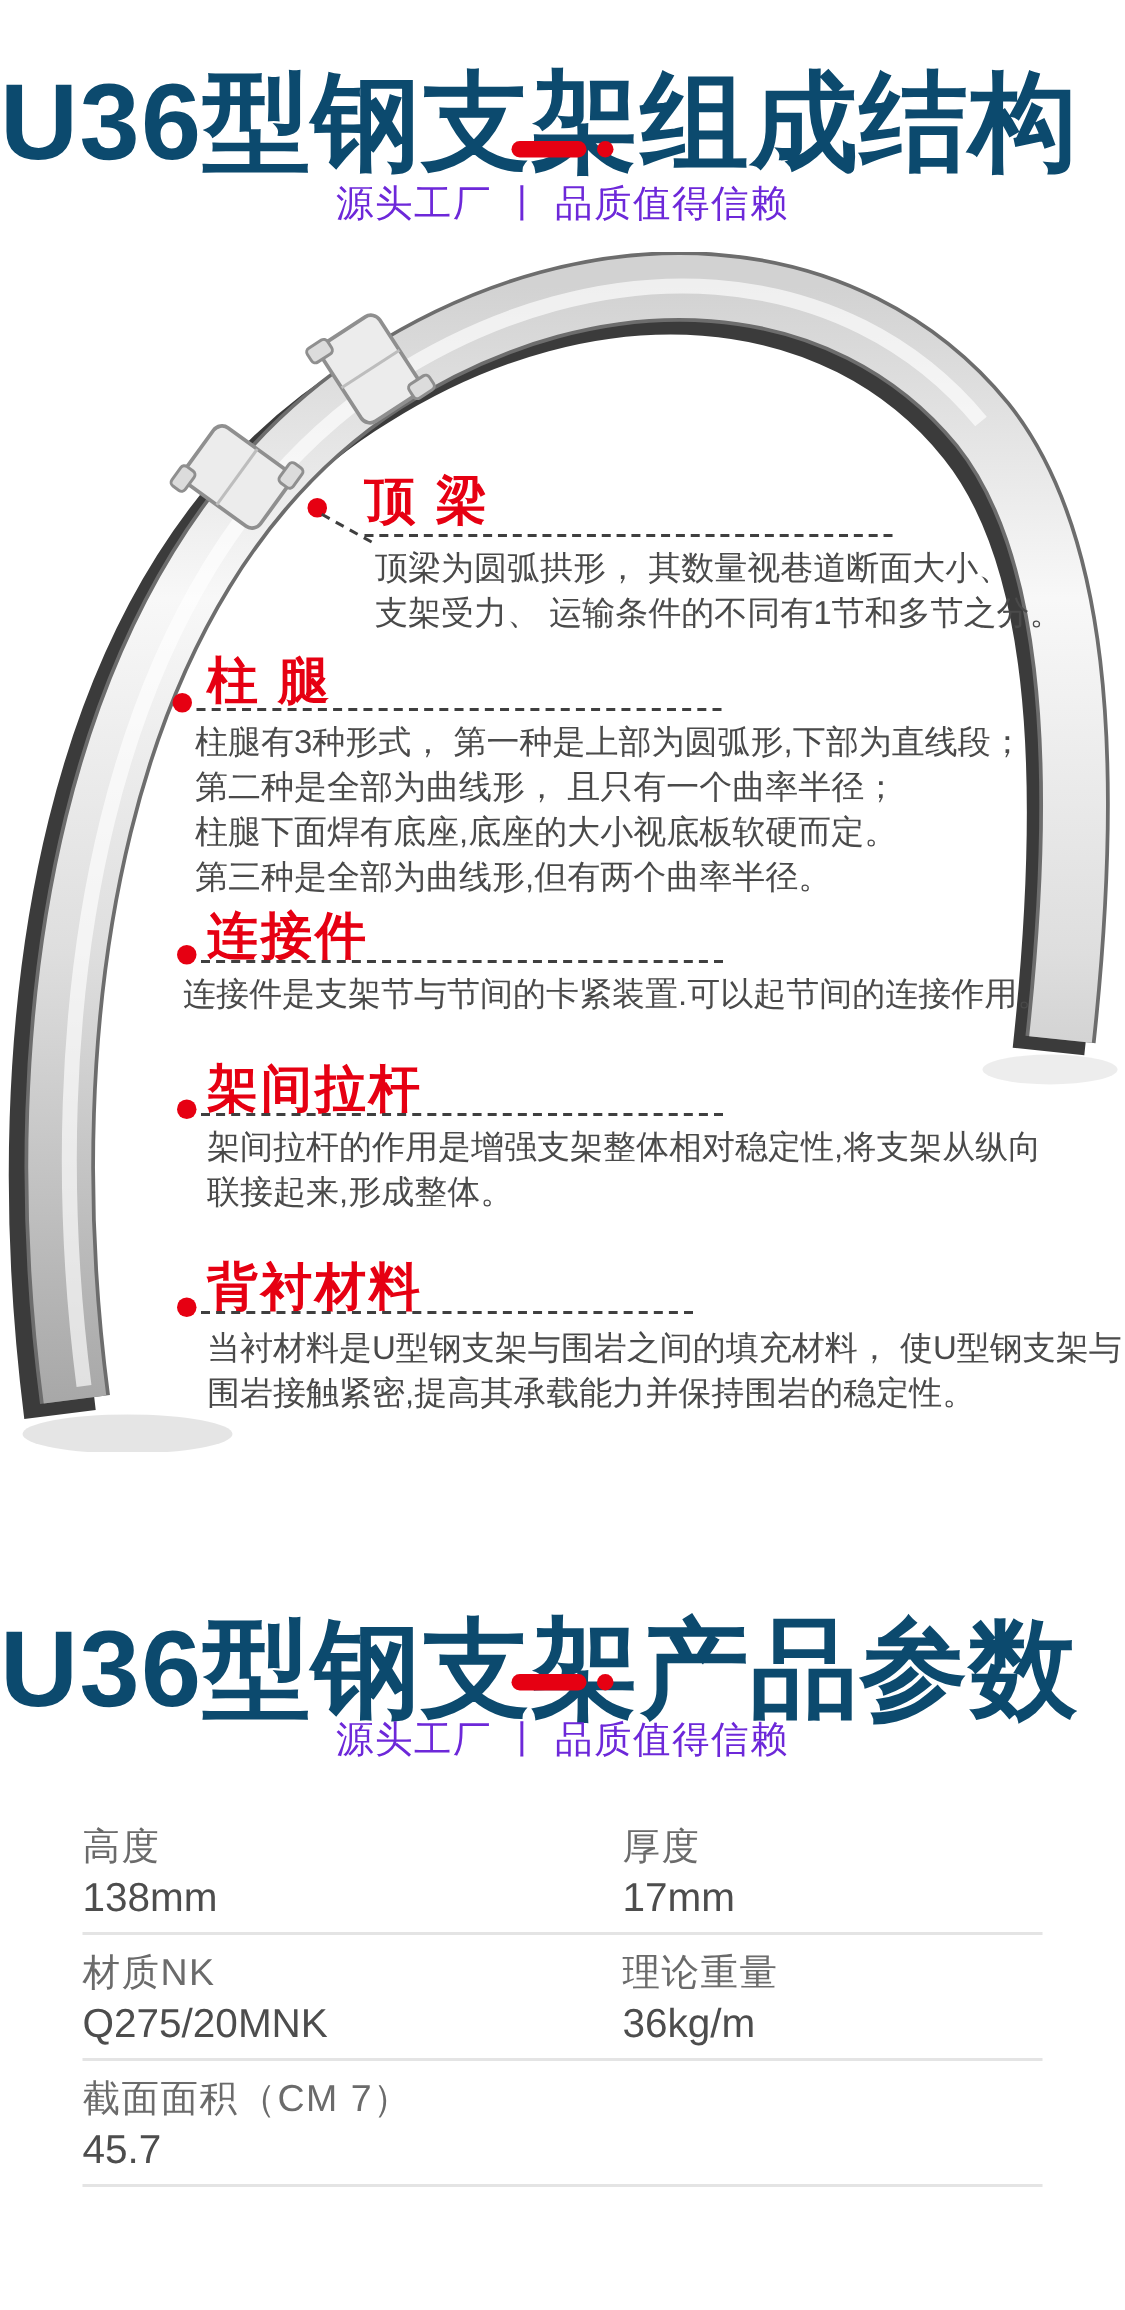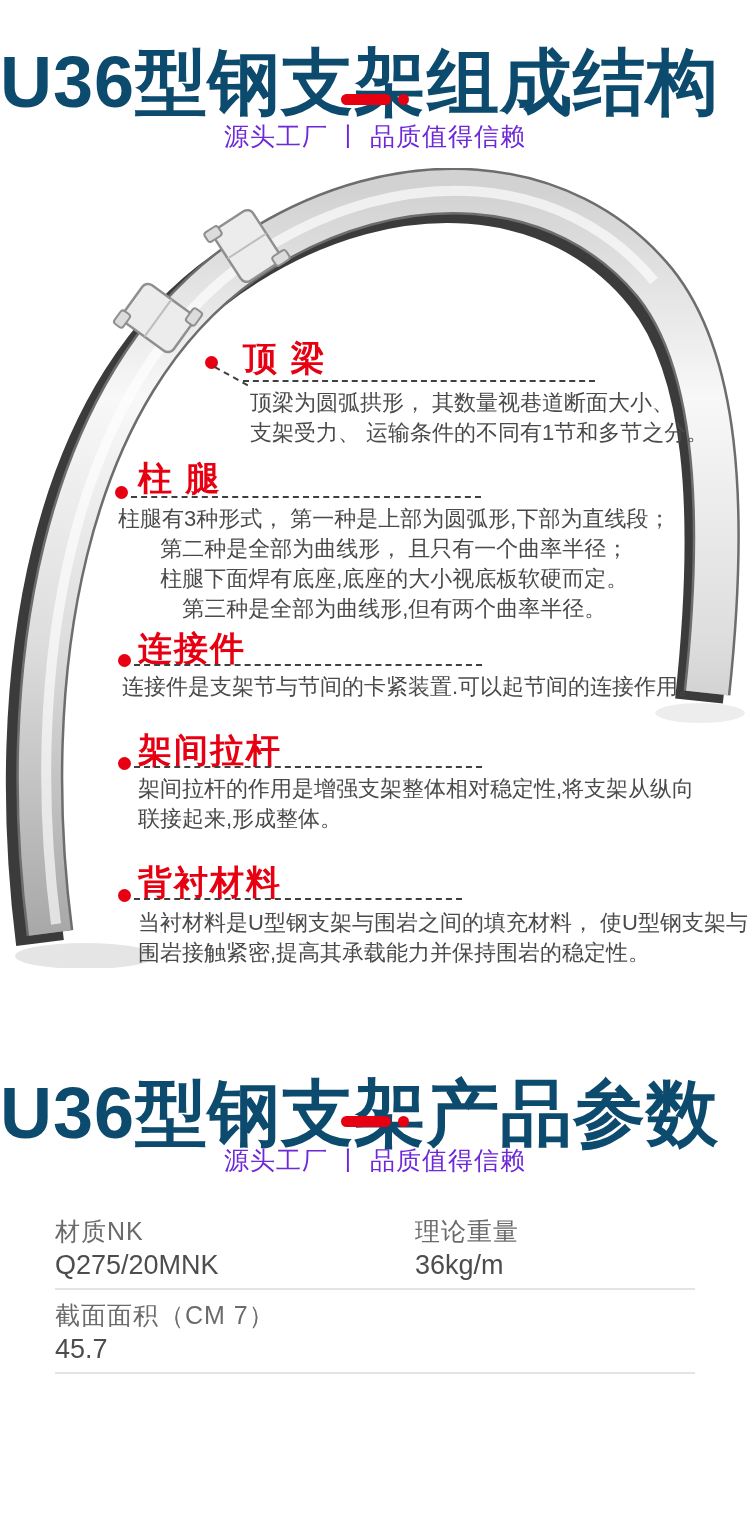--- a/index.html
+++ b/index.html
@@ -22,42 +22,42 @@
   .divider.d2{top:1116px;}
   .subtitle{
     left:0;width:750px;text-align:center;font-size:25px;line-height:32px;
     color:#6d28d9;letter-spacing:1px;
   }
   .subtitle.s1{top:120px;}
   .subtitle.s2{top:1144px;}
   
   .arch{left:0;top:168px;}
   
-  .ann{position:absolute;margin-top:24px;}
+  .ann{position:absolute;}
   .ahead{
     position:absolute;margin:0;color:#e60012;font-size:34px;line-height:40px;
     font-weight:bold;letter-spacing:2px;white-space:nowrap;
   }
   .adot{position:absolute;width:13px;height:13px;border-radius:50%;background:#e60012;}
   .arule{position:absolute;height:0;border-bottom:2px dashed #3f3f3f;}
   .diag{position:absolute;width:38px;height:0;border-top:2px dashed #3f3f3f;
         transform:rotate(29deg);transform-origin:left top;}
   .abody{position:absolute;font-size:22px;line-height:30px;color:#4a4a4a;white-space:nowrap;}
   
   .ann1{left:205px;top:314px;width:480px;height:130px;}
   .ann1 .ahead{left:38px;top:0;}
   .ann1 .adot{left:0;top:18px;}
   .ann1 .diag{left:10px;top:28px;}
   .ann1 .arule{left:38px;top:42px;width:352px;}
   .ann1 .abody{left:45px;top:50px;}
   .ann2{left:115px;top:434px;width:570px;height:160px;}
   .ann2 .ahead{left:23px;top:0;}
   .ann2 .adot{left:0;top:28px;}
   .ann2 .arule{left:16px;top:38px;width:350px;}
-  .ann2 .abody{left:3px;top:46px;text-align:center;}
+  .ann2 .abody{left:15px;top:46px;}
   .ann3{left:118px;top:604px;width:570px;height:90px;}
   .ann3 .ahead{left:20px;top:0;}
   .ann3 .adot{left:0;top:26px;}
   .ann3 .arule{left:16px;top:36px;width:348px;}
   .ann3 .abody{left:4px;top:44px;}
   .ann4{left:118px;top:706px;width:570px;height:120px;}
   .ann4 .ahead{left:20px;top:0;}
   .ann4 .adot{left:0;top:27px;}
   .ann4 .arule{left:16px;top:36px;width:348px;}
   .ann4 .abody{left:20px;top:44px;}
@@ -185,20 +185,30 @@
 <div class="abs divider d2">
   <span class="bar"></span>
   <span class="dotr"></span>
 </div>
 
 <div class="abs subtitle s2">源头工厂 丨 品质值得信赖</div>
 
 <div class="abs spec-table">
   <div class="spec-row">
     <div class="spec-cell">
+      <div class="spec-label">高度</div>
+      <div class="spec-value">138mm</div>
+    </div>
+    <div class="spec-cell">
+      <div class="spec-label">厚度</div>
+      <div class="spec-value">17mm</div>
+    </div>
+  </div>
+  <div class="spec-row">
+    <div class="spec-cell">
       <div class="spec-label">材质NK</div>
       <div class="spec-value">Q275/20MNK</div>
     </div>
     <div class="spec-cell">
       <div class="spec-label">理论重量</div>
       <div class="spec-value">36kg/m</div>
     </div>
   </div>
   <div class="spec-row">
     <div class="spec-cell">

